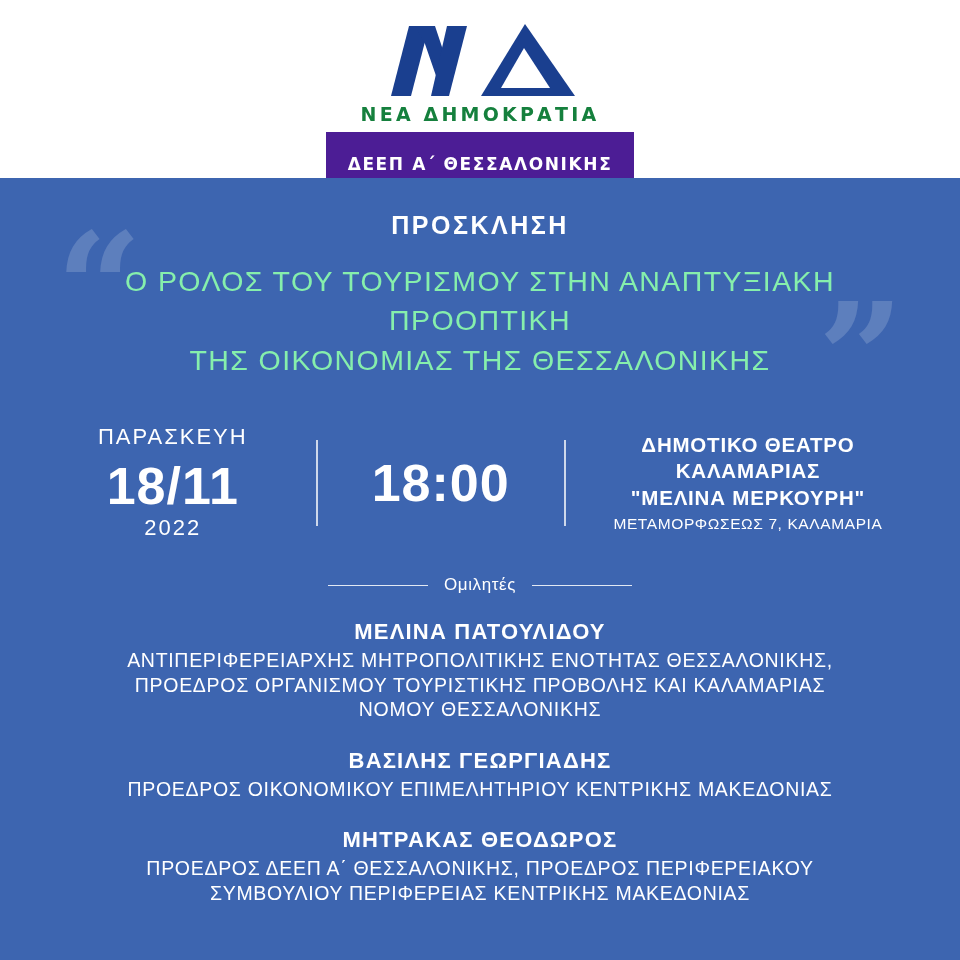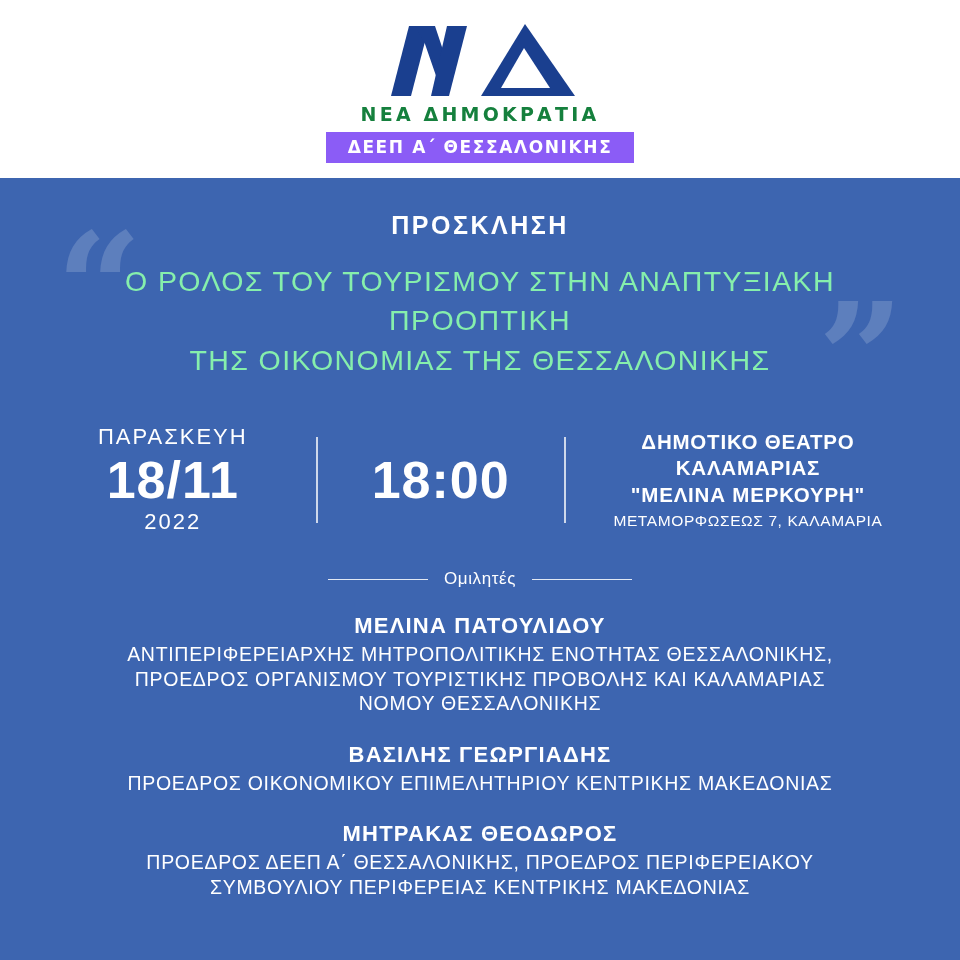--- a/index.html
+++ b/index.html
@@ -45,26 +45,26 @@
   .logo-sub {
     color: #15803d;
     font-size: 19px;
     font-weight: bold;
     letter-spacing: 3.2px;
     margin-top: 3px;
     font-family: "DejaVu Sans", sans-serif;
   }
   .logo-ribbon {
     margin-top: 7px;
-    background: #8b5cf6;
+    background: #4c1d95;
     color: #ffffff;
     font-size: 17px;
     font-weight: bold;
     letter-spacing: 1.6px;
-    padding: 5px 22px 6px 22px;
+    padding: 22px 22px 6px 22px;
     font-family: "DejaVu Sans", sans-serif;
     white-space: nowrap;
   }
 
   
   .blue {
     position: relative;
     flex: 1 1 auto;
     background: #3d65b0;
     color: #ffffff;
@@ -121,21 +121,21 @@
   .day-name {
     font-size: 22px;
     letter-spacing: 2px;
     font-weight: 400;
   }
   .date-big {
     font-size: 52px;
     font-weight: bold;
     letter-spacing: 1px;
     line-height: 1.08;
-    margin-top: 2px;
+    margin-top: 8px;
   }
   .year {
     font-size: 22px;
     letter-spacing: 2px;
     margin-top: 1px;
   }
   .time-big {
     font-size: 52px;
     font-weight: bold;
     letter-spacing: 1px;

